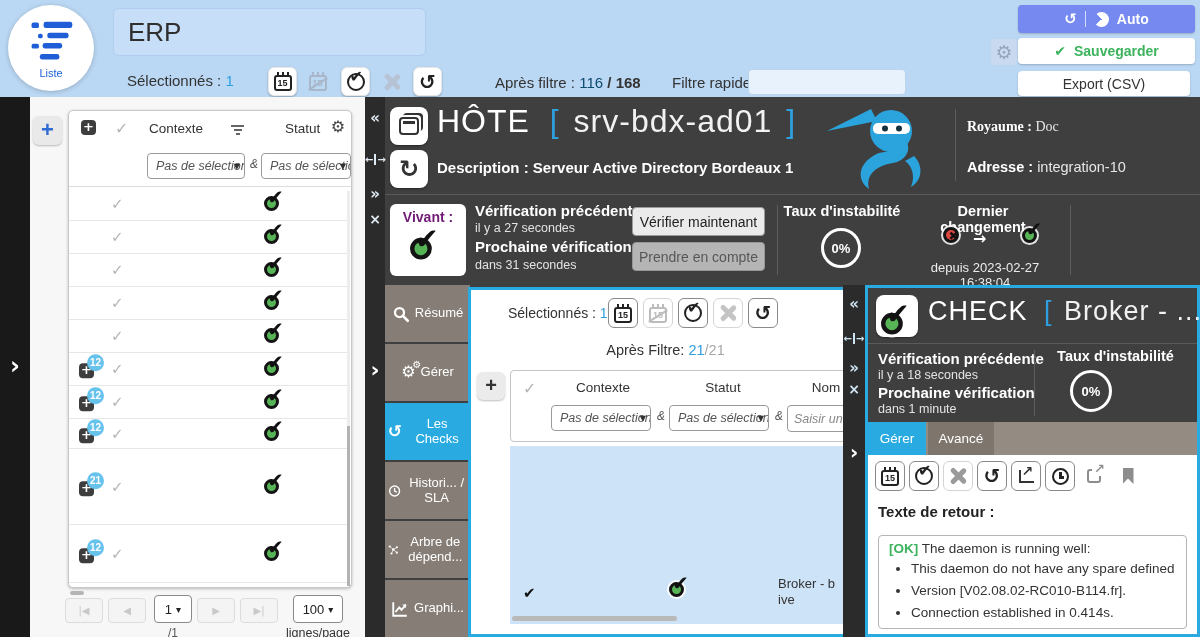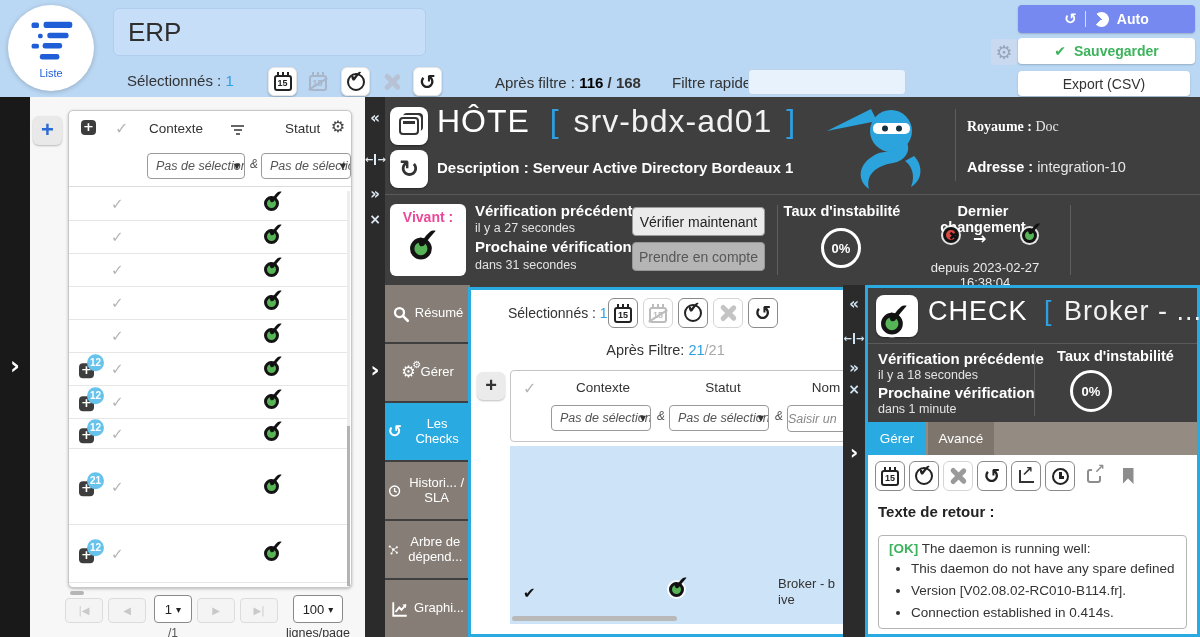--- a/index.html
+++ b/index.html
@@ -188,21 +188,21 @@
       </div>
     <div class="ibtn dis" style="left:377px;top:67px;width:29px;height:29px;">
       <span class="iwr" style="color:#b7c3d4;"></span>
       </div>
     <div class="ibtn" style="left:413px;top:67px;width:29px;height:29px;">
       <span class="iref">↺</span>
       </div>
 
     <div class="abs" style="left:495px;top:74px;font-size:15px;">
       <span>Après filtre :</span>
-      <span style="color:#000000;font-weight:700;">116</span>
+      <span style="color:#0c4a6e;font-weight:400;">116</span>
       <span style="font-weight:700;">/ 168</span>
     </div>
 
     <div class="abs" style="left:672px;top:74px;font-size:15px;">Filtre rapide</div>
     <input class="abs" style="left: 748px; top: 69px; width: 158px; height: 26px; background: rgb(232, 242, 252); border: 1px solid rgb(188, 211, 236); border-radius: 4px; padding: 0px 8px;" value="">
 
     <div class="hbtn" style="left:1018px;top:5px;width:177px;height:28px;background:#7589f0;color:#fff;font-weight:700;">
       <span class="glyph" style="font-size:15px;font-weight:700;">↺</span>
       <span style="width:1px;height:16px;background:rgba(255,255,255,.7);"></span>
       <span class="ipie"></span>
@@ -403,21 +403,21 @@
       <span style="color:#e6e6e6;">Doc</span>
     </div>
     <div class="abs" style="left:602px;top:62px;font-size:14.5px;">
       <span style="font-weight:700;">Adresse :</span>
       <span style="color:#e6e6e6;">integration-10</span>
     </div>
     <div class="abs" style="left:20px;top:97px;right:0;height:1px;background:#5a5a5a;"></div>
 
     
     <div class="abs" style="left:25px;top:107px;width:76px;height:72px;background:#fff;border-radius:6px;">
-      <div style="text-align:center;font-size:14px;font-weight:700;color:#ec4899;margin-top:5px;">Vivant :</div>
+      <div style="text-align:center;font-size:14px;font-weight:700;color:#701a75;margin-top:5px;">Vivant :</div>
       <span class="gc lg" style="position:absolute;left:24px;top:28px;">
         <i class="rng"></i>
           <i class="mk glyph">✔</i>
         </span>
     </div>
     <div class="abs boldtxt" style="left:110px;top:105px;">Vérification précédente</div>
     <div class="abs dimtxt" style="left:110px;top:124px;">il y a 27 secondes</div>
     <div class="abs boldtxt" style="left:110px;top:141px;">Prochaine vérification</div>
     <div class="abs dimtxt" style="left:110px;top:161px;">dans 31 secondes</div>
 
@@ -528,21 +528,21 @@
 
     <div id="ccard">
       <span class="abs glyph" style="left:12px;top:8px;color:#b4b4b4;font-weight:700;">✓</span>
       <span class="abs" style="left:42px;top:9px;width:100px;text-align:center;font-size:13.5px;">Contexte</span>
       <span class="abs" style="left:162px;top:9px;width:100px;text-align:center;font-size:13.5px;">Statut</span>
       <span class="abs" style="left:285px;top:9px;width:60px;text-align:center;font-size:13.5px;">Nom</span>
       <div class="sel" style="left:40px;top:34px;width:100px;">Pas de sélection</div>
       <span class="abs" style="left:146px;top:38px;font-style:italic;color:#555;font-size:12px;">&amp;</span>
       <div class="sel" style="left:158px;top:34px;width:100px;">Pas de sélection</div>
       <span class="abs" style="left:264px;top:38px;font-style:italic;color:#555;font-size:12px;">&amp;</span>
-      <input class="abs" style="left: 276px; top: 34px; width: 90px; height: 27px; border: 1px solid rgb(154, 154, 154); border-radius: 4px; padding: 0px 0; font-size: 12.5px;" placeholder="Saisir un">
+      <input class="abs" style="left: 276px; top: 34px; width: 90px; height: 27px; border: 1px solid rgb(154, 154, 154); border-radius: 4px; padding: 0px 6px; font-size: 12.5px;" placeholder="Saisir un">
     </div>
 
     <div id="cbody">
       <span class="abs glyph" style="left:13px;top:138px;color:#111;font-size:15px;font-weight:700;">✔</span>
       <span class="gc abs" style="left:158px;top:132px;">
         <i class="rng"></i><i class="mk glyph">✔</i></span>
       <div class="abs" style="left:268px;top:130px;width:78px;font-size:13px;color:#333;line-height:16px;">
         <div>Broker - b</div>
         <div>ive</div>
       </div>

